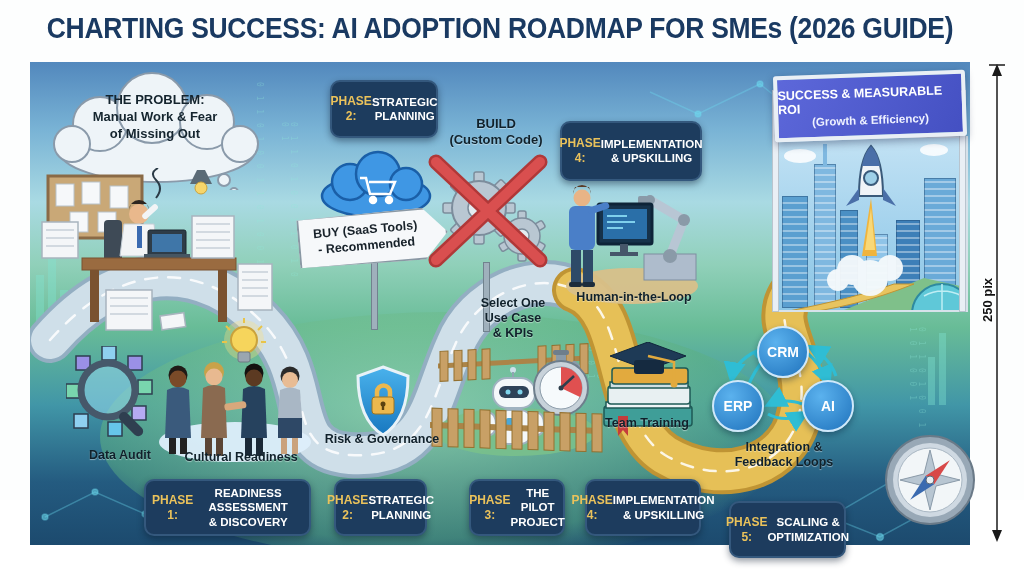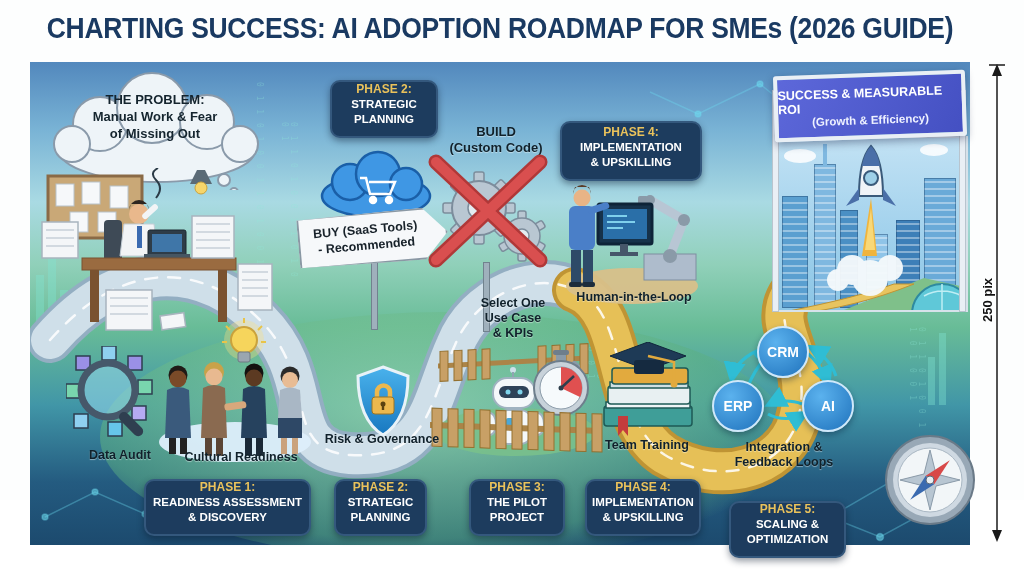--- a/index.html
+++ b/index.html
@@ -21,22 +21,22 @@
   .field { left:70px; top:250px; width:690px; height:250px; border-radius:50%;
     background:radial-gradient(ellipse at 45% 40%, rgba(151,216,170,.8),
       rgba(92,176,131,.55) 60%, rgba(92,176,131,0) 75%); }
 
   .rain { color:#8fe9d9; opacity:.33; font-family:"DejaVu Sans Mono",monospace;
     font-size:8px; writing-mode:vertical-rl; letter-spacing:2px; line-height:9px; }
   .bar-decor { background:rgba(130,230,210,.38); }
 
   
   .badge { background:#1d3c5e; border:2px solid #34587d; border-radius:10px;
-    display:flex; flex-direction:column; align-items:center; justify-content:flex-end;
-    text-align:center; padding:10px 6px; box-shadow:0 3px 7px rgba(10,25,45,.45); }
+    display:flex; flex-direction:row; align-items:center; justify-content:center;
+    text-align:center; padding:20px 6px; box-shadow:0 3px 7px rgba(10,25,45,.45); }
   .badge .phase { color:#eac25b; font-weight:bold; font-size:12px; line-height:1.25; }
   .badge .blabel { color:#ffffff; font-weight:bold; font-size:11.5px; line-height:1.25; }
 
   .scene-label { font-weight:bold; color:#10212b; text-align:center;
     font-size:12.5px; line-height:1.2; text-shadow:0 1px 1px rgba(255,255,255,.45); }
 
   
   #problem-cloud-text { left:66px; top:92px; width:178px; text-align:center;
     font-weight:bold; font-size:13px; color:#14242e; line-height:1.3; }
 
@@ -201,21 +201,21 @@
         <circle cx="73" cy="52" r="3" fill="#fff"></circle>
     </g>
   </svg>
   <div class="abs sign" style="left:298px;top:212px;">
     <div class="plate">
         <span class="pre">BUY (SaaS Tools)
 - Recommended</span>
       </div>
   </div>
 
-  <div class="abs pre scene-label" style="left:440px;top:124px;width:112px;font-size:13px;">BUILD
+  <div class="abs pre scene-label" style="left:440px;top:116px;width:112px;font-size:13px;">BUILD
 (Custom Code)</div>
   <div class="abs post" style="left:483px;top:262px;width:7px;height:70px;"></div>
   <svg class="abs" style="left:424px;top:152px;" width="128" height="118">
     <g transform="translate(55,56)" fill="#b9c7d2" stroke="#7c8d9c" stroke-width="1.5">
       <g>
         <rect x="-5" y="-36" width="10" height="13" rx="2"></rect>
           <rect x="-5" y="-36" width="10" height="13" rx="2" transform="rotate(45)"></rect>
         <rect x="-5" y="-36" width="10" height="13" rx="2" transform="rotate(90)"></rect>
           <rect x="-5" y="-36" width="10" height="13" rx="2" transform="rotate(135)"></rect>
         <rect x="-5" y="-36" width="10" height="13" rx="2" transform="rotate(180)"></rect>
@@ -456,21 +456,21 @@
       <rect x="12" y="26" width="76" height="16" rx="3" fill="#e2aa3e"></rect>
     </g>
     <polygon points="18,74 28,74 28,94 23,88 18,94" fill="#c43c3c"></polygon>
     <g>
       <polygon points="48,0 86,14 48,28 10,14" fill="#1e3a56" stroke="#10263c"></polygon>
       <rect x="34" y="18" width="30" height="14" rx="3" fill="#152a40"></rect>
       <path d="M48 14 L74 20 L74 40" stroke="#e2aa3e" stroke-width="2.5" fill="none"></path>
       <circle cx="74" cy="42" r="3.5" fill="#e2aa3e"></circle>
     </g>
   </svg>
-  <div class="abs scene-label" style="left:592px;top:438px;width:110px;">Team Training</div>
+  <div class="abs scene-label" style="left:592px;top:416px;width:110px;">Team Training</div>
 
   <div class="abs" style="left:712px;top:326px;width:144px;height:112px;">
     <svg class="abs" style="left:0;top:0;" width="144" height="112">
       <defs>
           <marker id="ah" markerWidth="7" markerHeight="7" refX="5" refY="3.5" orient="auto">
         <polygon points="0 0, 7 3.5, 0 7" fill="#2fbdd4"></polygon>
           </marker>
         </defs>
       <g stroke="#2fbdd4" stroke-width="3.2" fill="none" marker-end="url(#ah)">
         <path d="M 52 22 C 34 28, 22 40, 20 52"></path>

